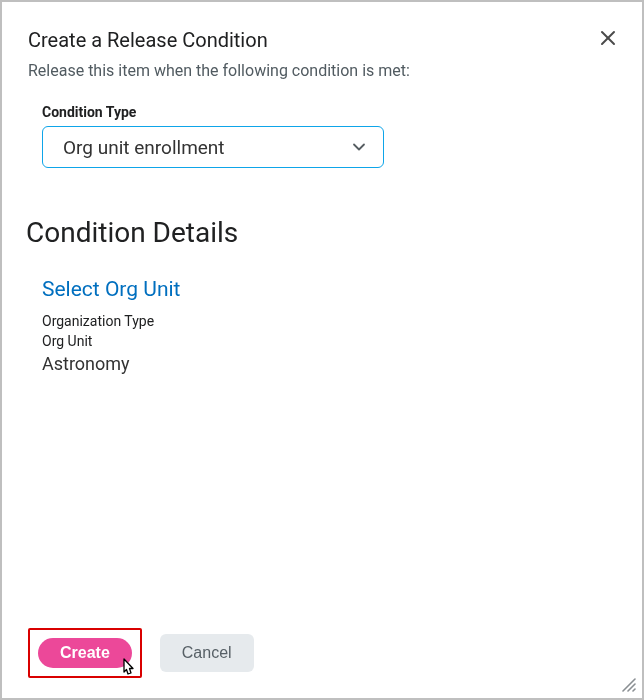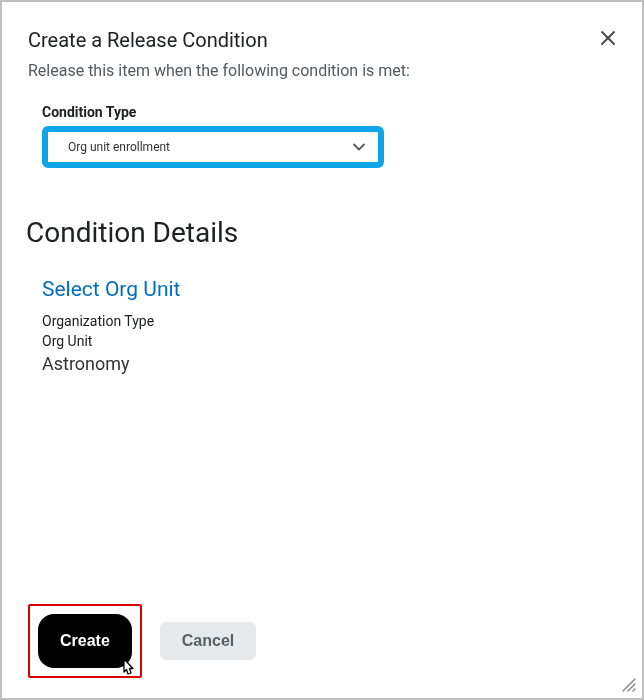--- a/index.html
+++ b/index.html
@@ -62,24 +62,24 @@
       margin: 0 0 6px 0;
       display: block;
     }
     .select-wrapper {
       position: relative;
       width: 342px;
     }
     .select {
       width: 100%;
       height: 42px;
-      border: 6px solid #0ea5e9;
+      border: 1px solid #0ea5e9;
       border-radius: 6px;
       padding: 0 40px 0 20px;
-      font-size: 12px;
+      font-size: 19px;
       color: #333;
       background: #fff;
       text-align: center;
       cursor: pointer;
       display: flex;
       align-items: center;
     }
     .select-chevron {
       position: absolute;
       right: 18px;
@@ -123,36 +123,36 @@
       position: relative;
     }
     .highlight-box {
       border: 2px solid #d90000;
       border-radius: 2px;
       padding: 8px;
       display: inline-flex;
       position: relative;
     }
     .btn-primary {
-      background: #000000;
+      background: #ec4899;
       color: #fff;
       border: none;
       border-radius: 16px;
       font-size: 16px;
       font-weight: 700;
-      padding: 18px 22px;
+      padding: 6px 22px;
       cursor: pointer;
     }
     .btn-secondary {
       background: #e6eaed;
       color: #576066;
       border: none;
       border-radius: 6px;
       font-size: 16px;
-      font-weight: 700;
+      font-weight: 400;
       padding: 10px 22px;
       cursor: pointer;
       text-align: center;
     }
     .cursor-pointer {
       position: absolute;
       left: 114px;
       bottom: 14px;
       pointer-events: none;
     }

